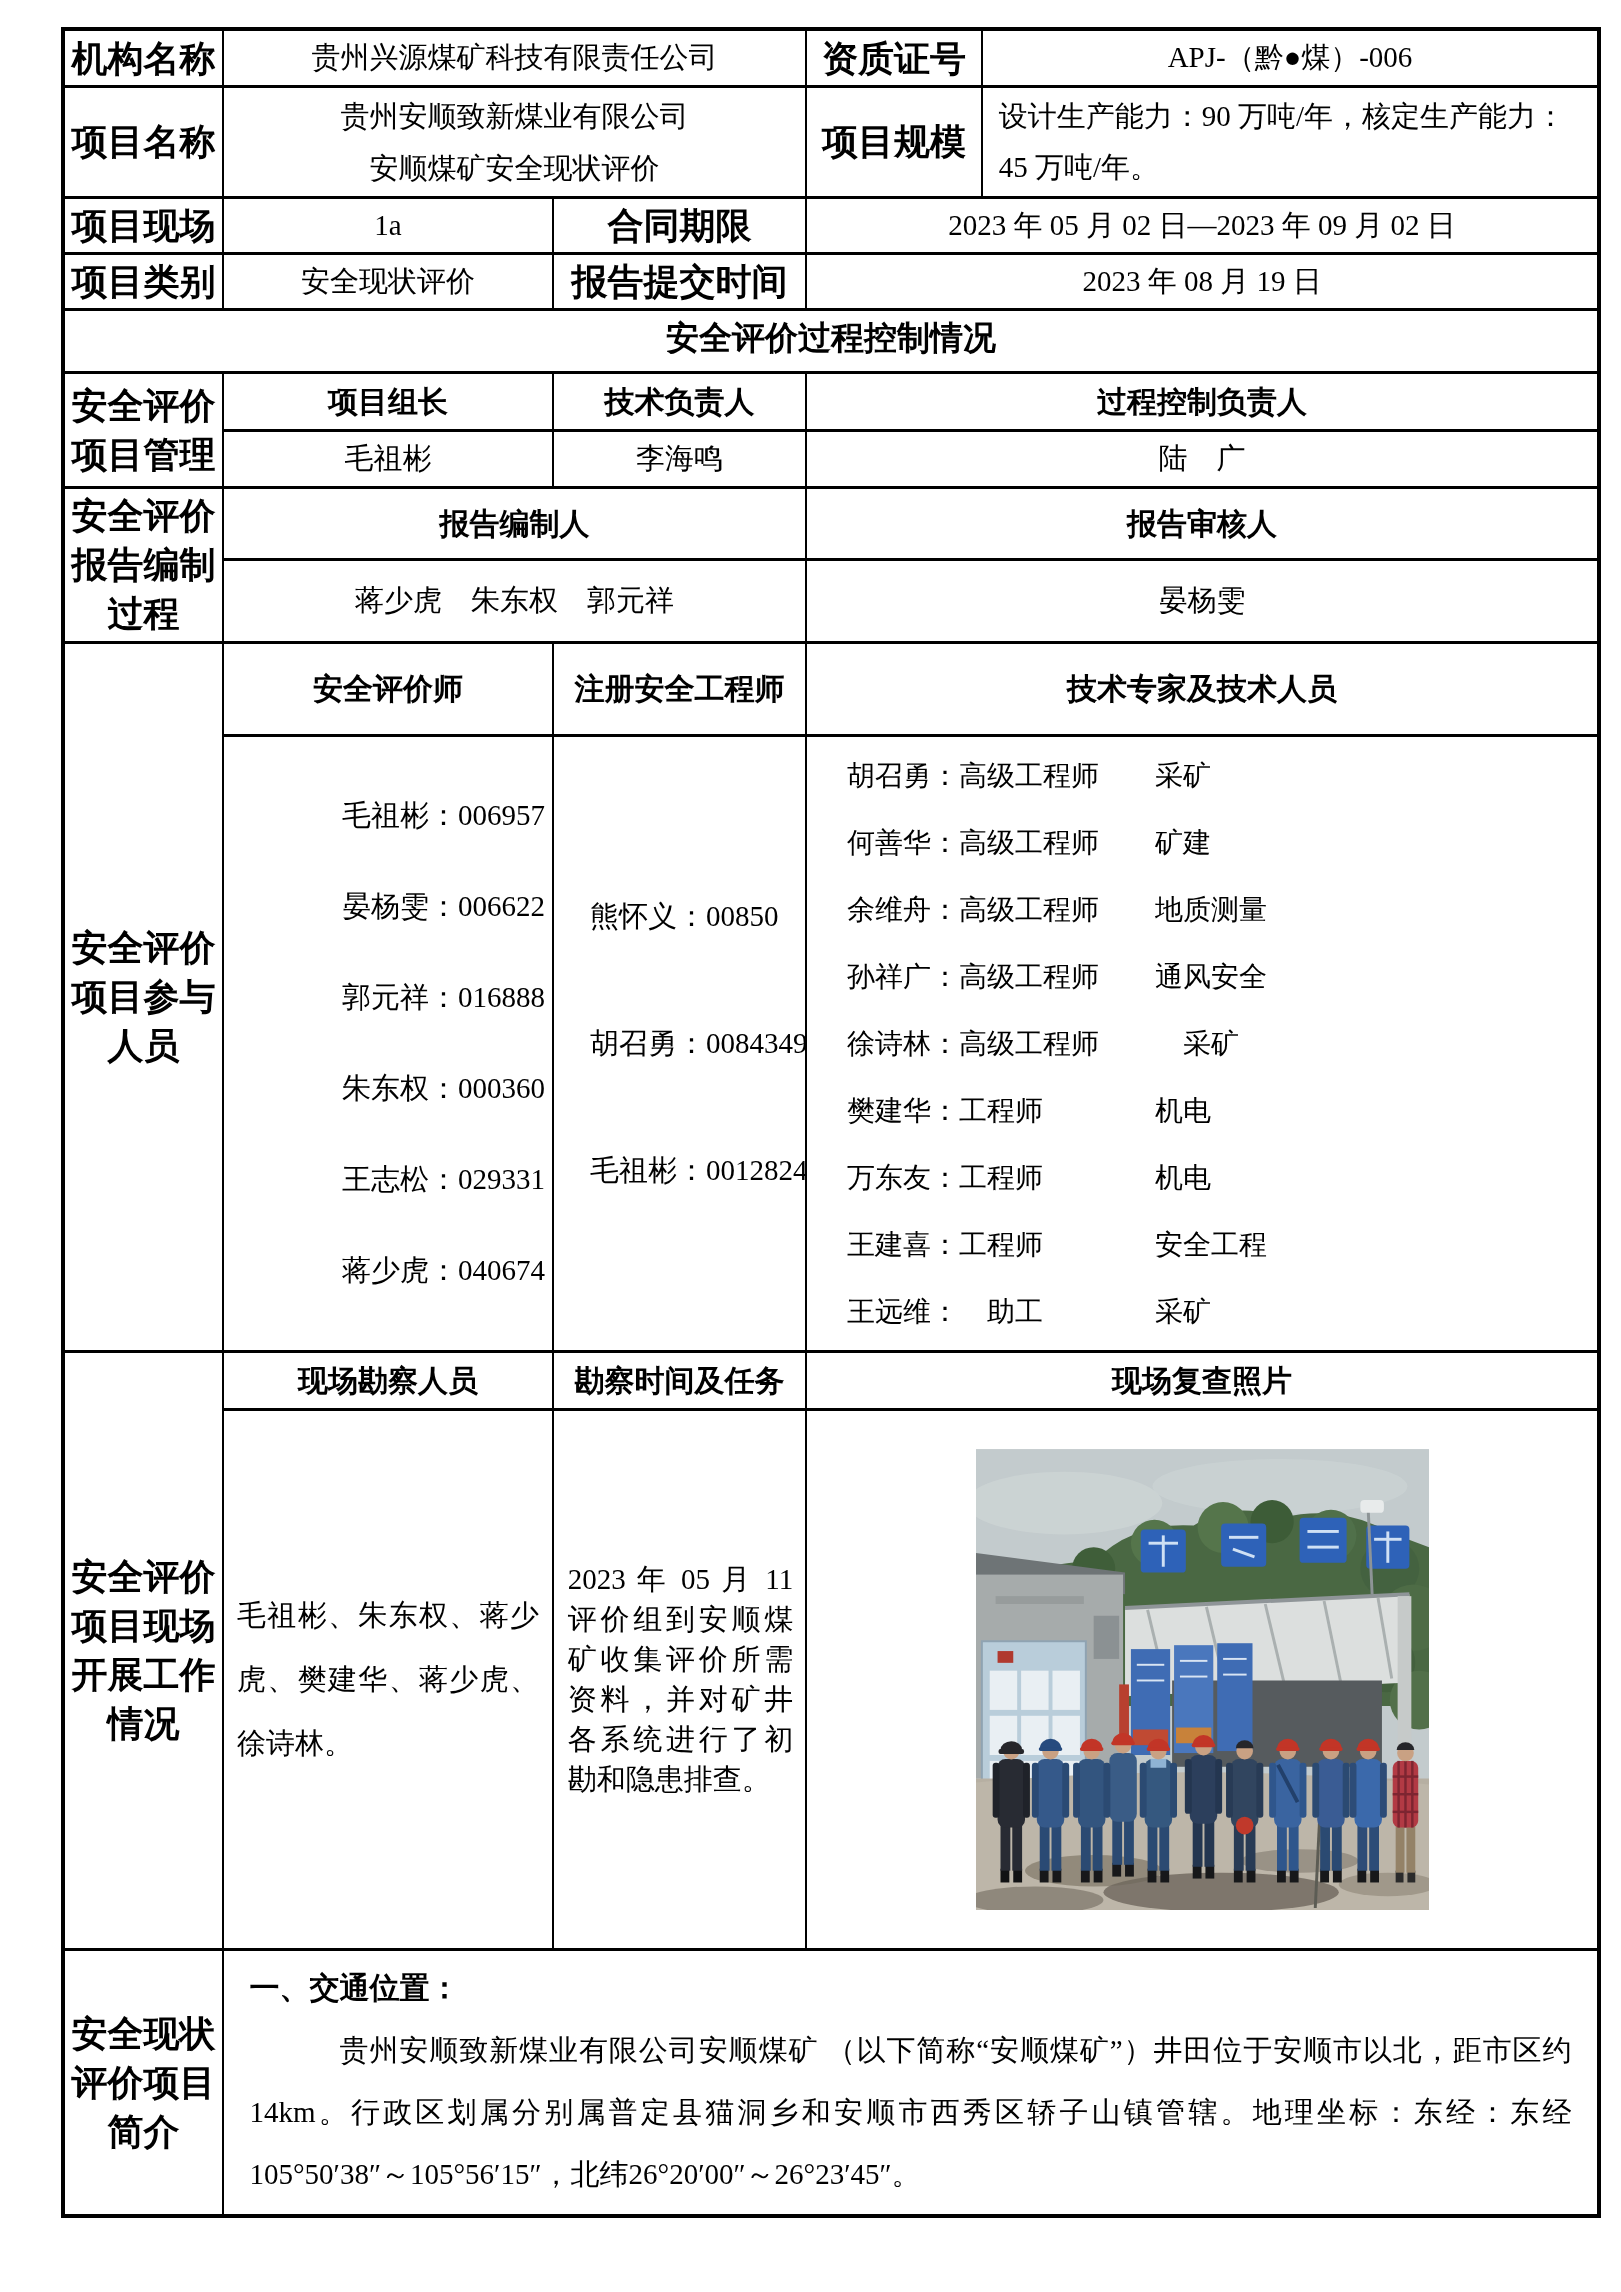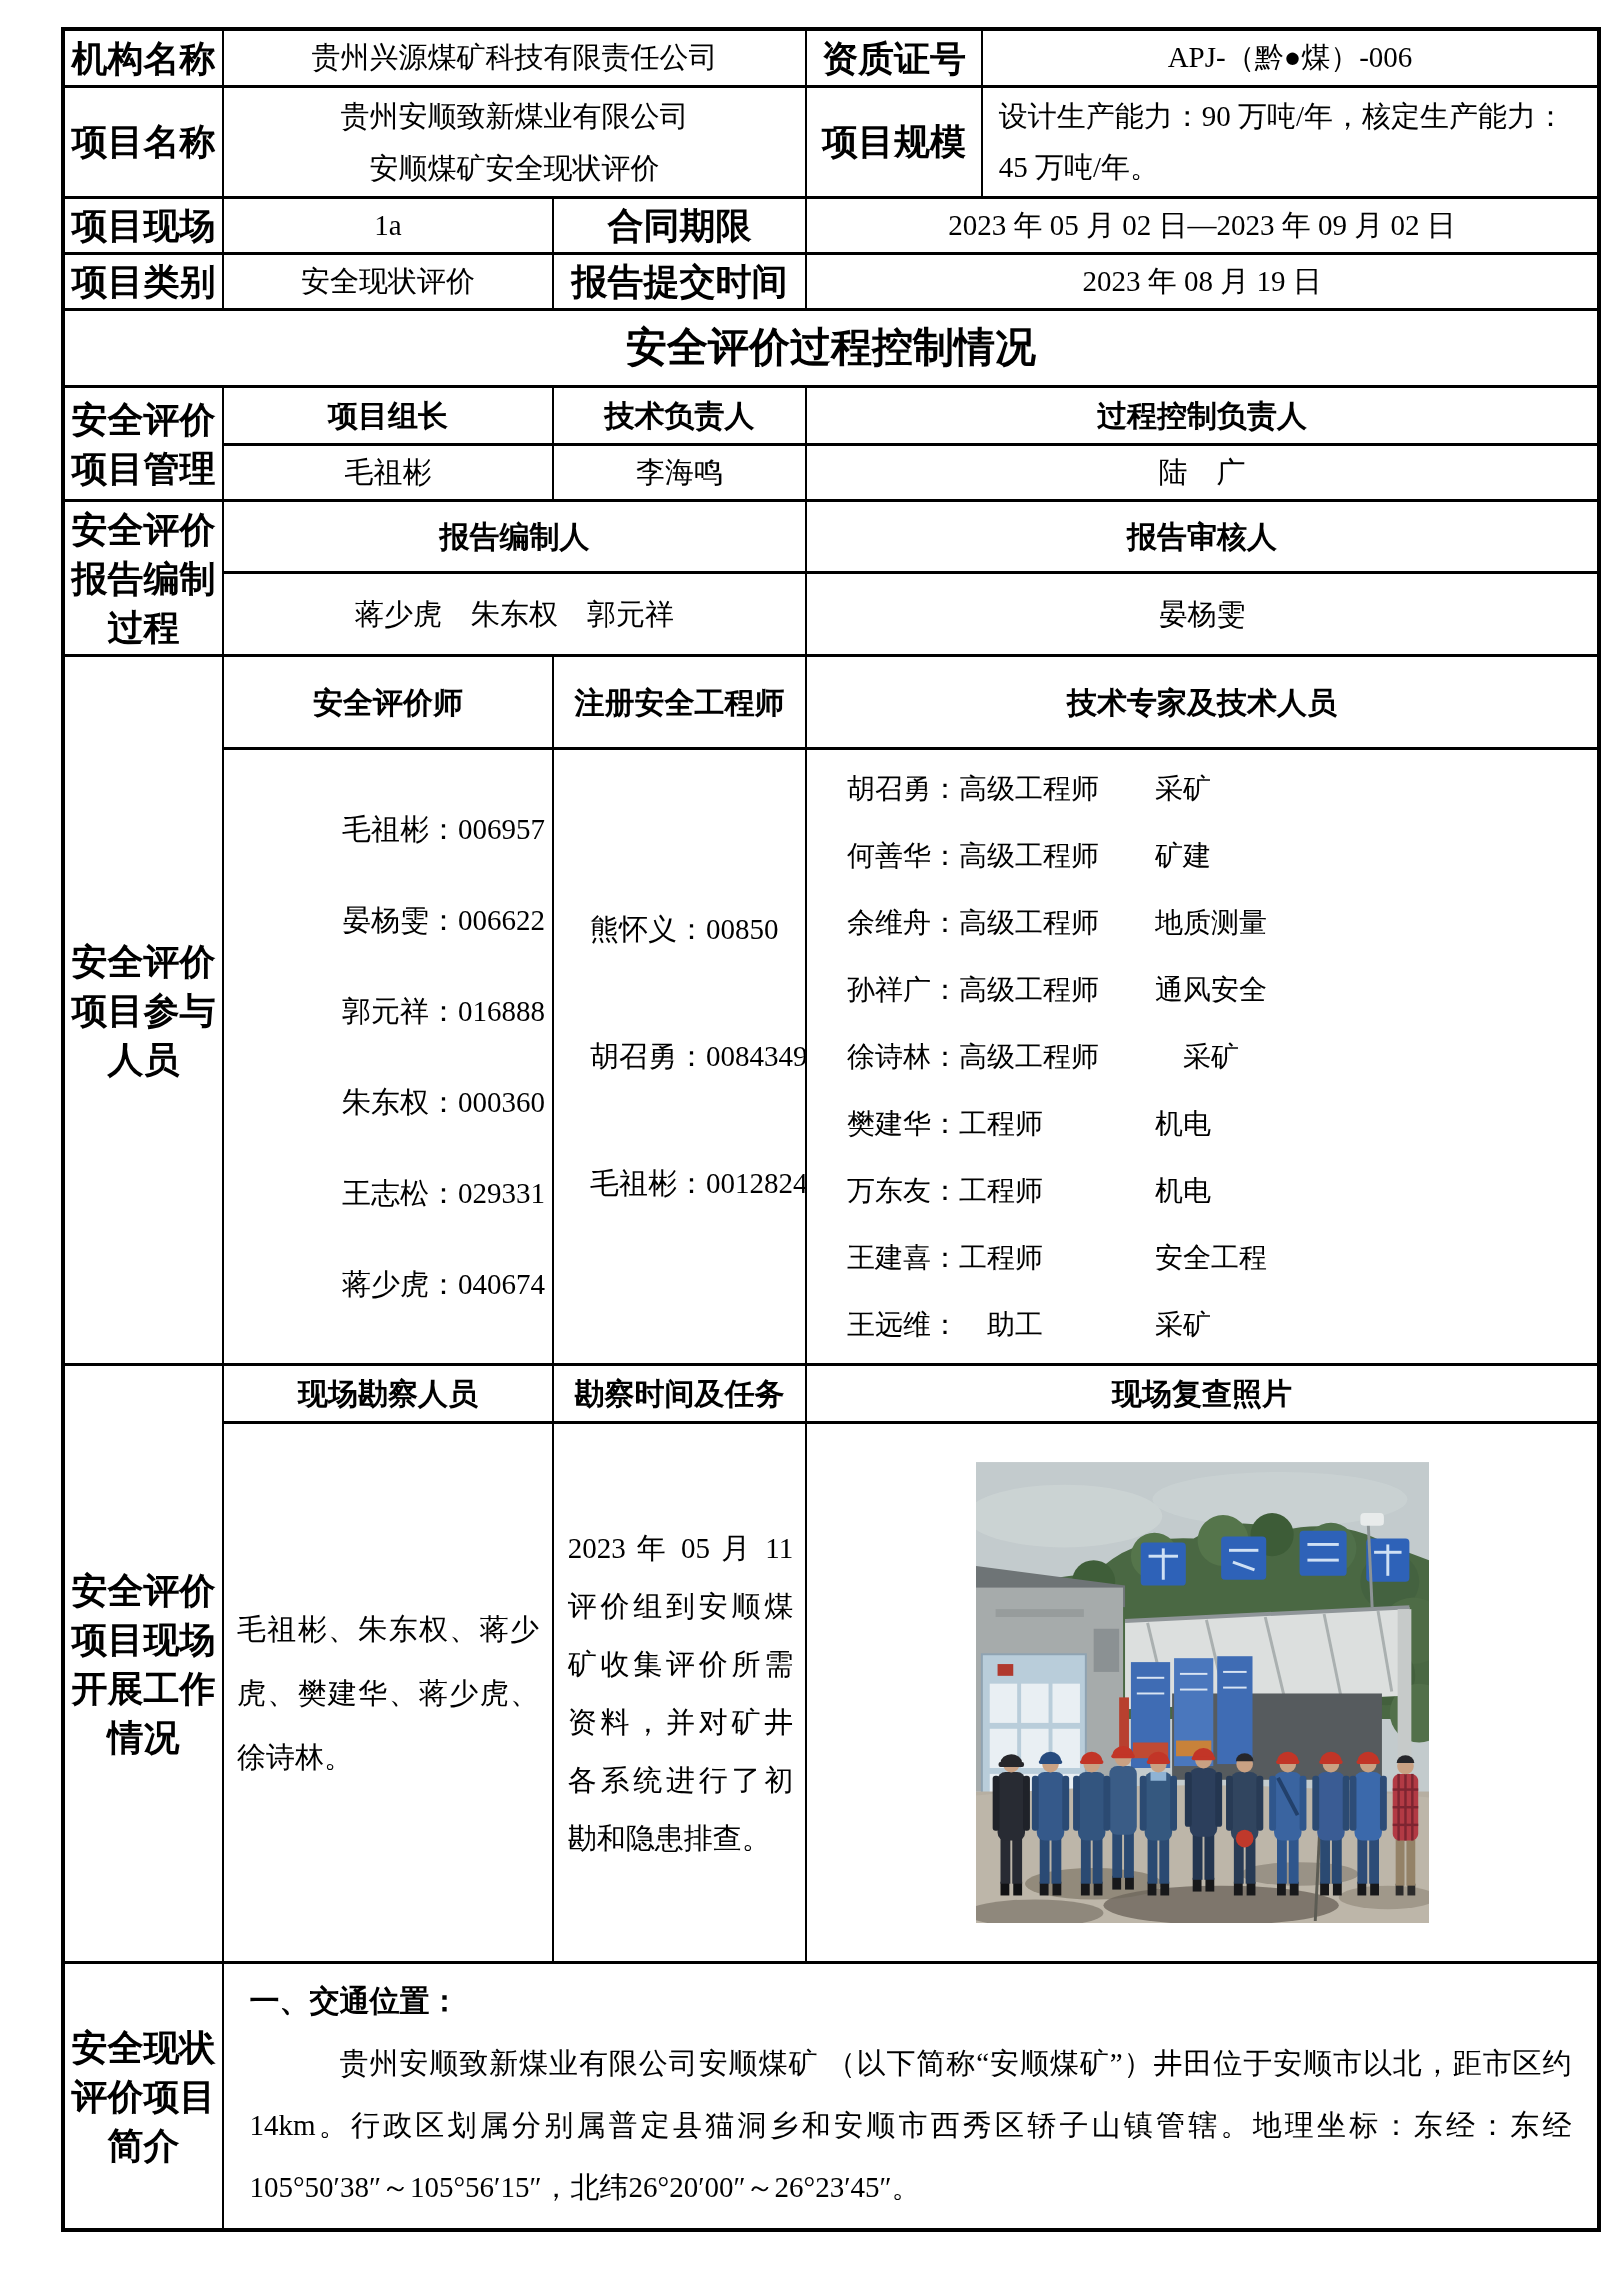--- a/index.html
+++ b/index.html
@@ -7,31 +7,31 @@
   .page{padding:27.4px 23.5px 0 61px;}
   .doc-title{width:1537px;height:94px;display:flex;align-items:center;justify-content:center;
     font-family:"Liberation Sans","DejaVu Sans",sans-serif;font-weight:bold;font-size:44px;
     letter-spacing:1px;white-space:nowrap;}
   table.form{border-collapse:collapse;table-layout:fixed;width:1537px;border:4.9px solid #000;}
   td{border:2px solid #000;border-top-width:3.9px;border-bottom-width:3.9px;vertical-align:middle;
      text-align:center;font-size:29px;line-height:1.7;padding:2px 7px;overflow:hidden;}
   td.label{font-family:"Liberation Sans","DejaVu Sans",sans-serif;font-weight:bold;font-size:36px;
      line-height:49px;white-space:pre-line;padding:2px 3.9px;}
   td.head{font-family:"Liberation Sans","DejaVu Sans",sans-serif;font-weight:bold;font-size:30px;}
-  td.section{font-family:Liberation Sans, sans-serif;font-weight:bold;font-size:41px;}
+  td.section{font-family:Liberation Mono, monospace;font-weight:bold;font-size:33px;}
   td.prewrap{white-space:pre-line;}
   tr.r1{height:54px;} tr.r2{height:103px;} tr.r3{height:51px;} tr.r4{height:54px;}
   tr.r5{height:59px;} tr.r6{height:56px;} tr.r7{height:54px;} tr.r8{height:72px;}
   tr.r9{height:83px;} tr.r10{height:93px;} tr.r11{height:616px;} tr.r12{height:53px;}
   tr.r13{height:540px;} tr.r14{height:239px;}
   .li-eval{height:91px;line-height:91px;white-space:pre;text-align:right;padding-left:41px;}
   .li-eng{height:127px;line-height:127px;white-space:pre;text-align:left;padding-left:29px;}
   .li-exp{height:67px;line-height:67px;white-space:pre;text-align:left;padding-left:33px;font-size:28px;}
   .survey-cell{padding:2px 13px;line-height:64px;text-align:justify;text-justify:inter-character;}
-  .time-cell{padding:2px 11.8px 2px 13.7px;line-height:58px;text-align:justify;text-justify:inter-character;}
+  .time-cell{padding:2px 11.8px 2px 13.7px;line-height:40px;text-align:justify;text-justify:inter-character;}
   .scale-cell{text-align:left;padding:2px 15.7px;line-height:51px;}
   .project-cell{line-height:52px;}
   .photo-wrap{display:flex;justify-content:center;align-items:center;}
   .summary-cell{padding:5.9px 25.5px 9.8px 25.5px;}
   .summary-head{font-family:Liberation Sans, sans-serif;font-weight:bold;
      font-size:30px;line-height:62px;text-align:left;}
   .summary-para{font-size:29px;line-height:62px;text-align:justify;text-justify:inter-character;
      text-indent:90px;margin:0;}
 </style>
 </head>

